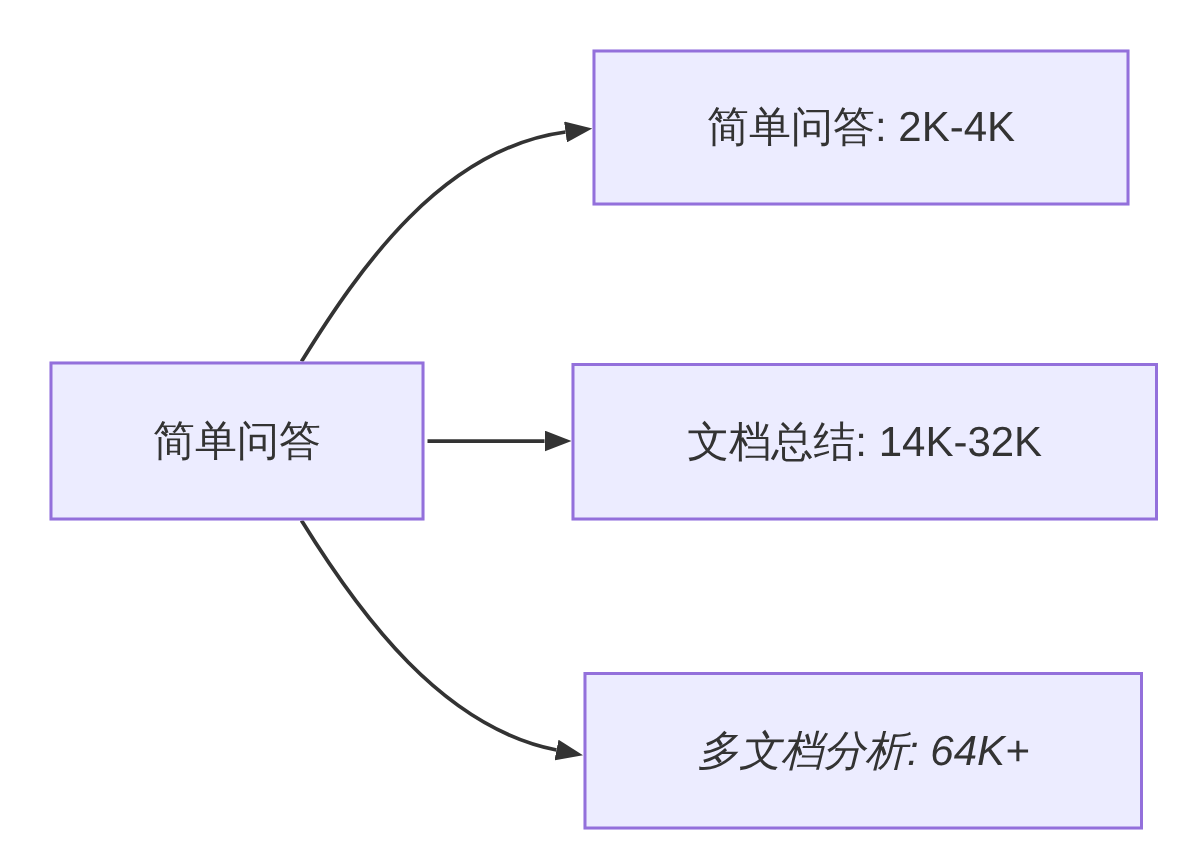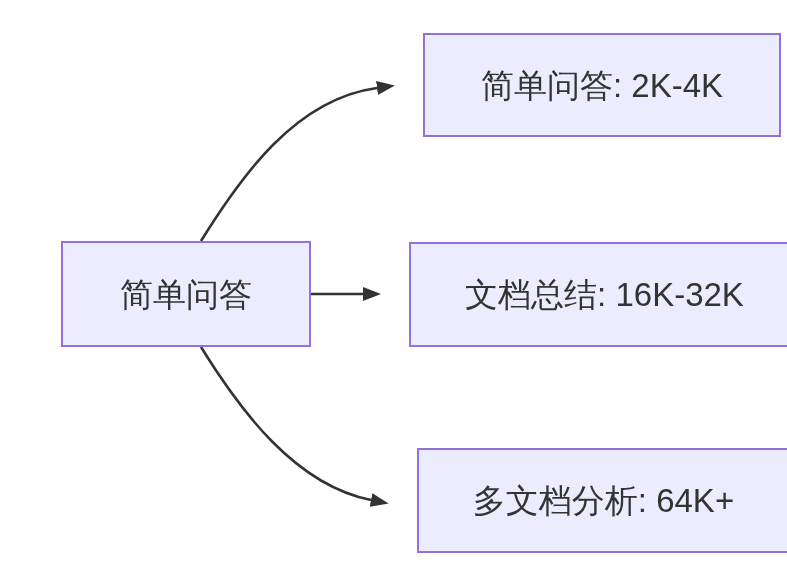--- a/index.html
+++ b/index.html
@@ -30,33 +30,32 @@
   .arrowhead-path {
     fill: var(--edge, #333333);
     stroke: none;
   }
   .node {
     position: absolute;
     box-sizing: border-box;
     background: var(--node-fill, #ECECFF);
     border: 2px solid var(--node-border, #9370DB);
     color: var(--text, #333333);
-    font-size: 33px;
+    font-size: 28px;
     line-height: 1;
     display: flex;
     align-items: center;
     justify-content: center;
     text-align: center;
     white-space: nowrap;
-    margin-left: 28px;
   }
   .node-task-type   { left: 33px;  top: 241px; width: 250px; height: 106px; }
   .node-simple-qa   { left: 395px; top: 33px;  width: 358px; height: 104px; }
   .node-doc-summary { left: 381px; top: 242px; width: 391px; height: 105px; }
-  .node-multi-doc   { left: 389px; top: 448px; width: 373px; height: 105px; }
+  .node-multi-doc   { left: 389px; top: 448px; width: 373px; height: 105px; font-style: italic; }
 </style>
 </head>
 <body>
 
 <div class="canvas">
 
   <svg class="edges-layer" viewBox="0 0 787 572" aria-hidden="true">
     <defs>
       <marker id="arrowhead" markerWidth="18" markerHeight="14" refX="0" refY="7" orient="auto" markerUnits="userSpaceOnUse">
         <path class="arrowhead-path" d="M0,0 L18,7 L0,14 Z"></path>
@@ -64,17 +63,17 @@
     </defs>
     <path class="edge" d="M 201 241 C 240 178, 295 99, 377 88" marker-end="url(#arrowhead)"></path>
     <path class="edge" d="M 285 294 L 363 294" marker-end="url(#arrowhead)"></path>
     <path class="edge" d="M 201 347 C 240 410, 295 485, 371 500" marker-end="url(#arrowhead)"></path>
   </svg>
 
   <div class="node node-task-type">简单问答</div>
 
   <div class="node node-simple-qa">简单问答: 2K-4K</div>
 
-  <div class="node node-doc-summary">文档总结: 16K-32K</div>
+  <div class="node node-doc-summary">文档总结: 14K-32K</div>
 
   <div class="node node-multi-doc">多文档分析: 64K+</div>
 
 </div>
 
 </body></html>

